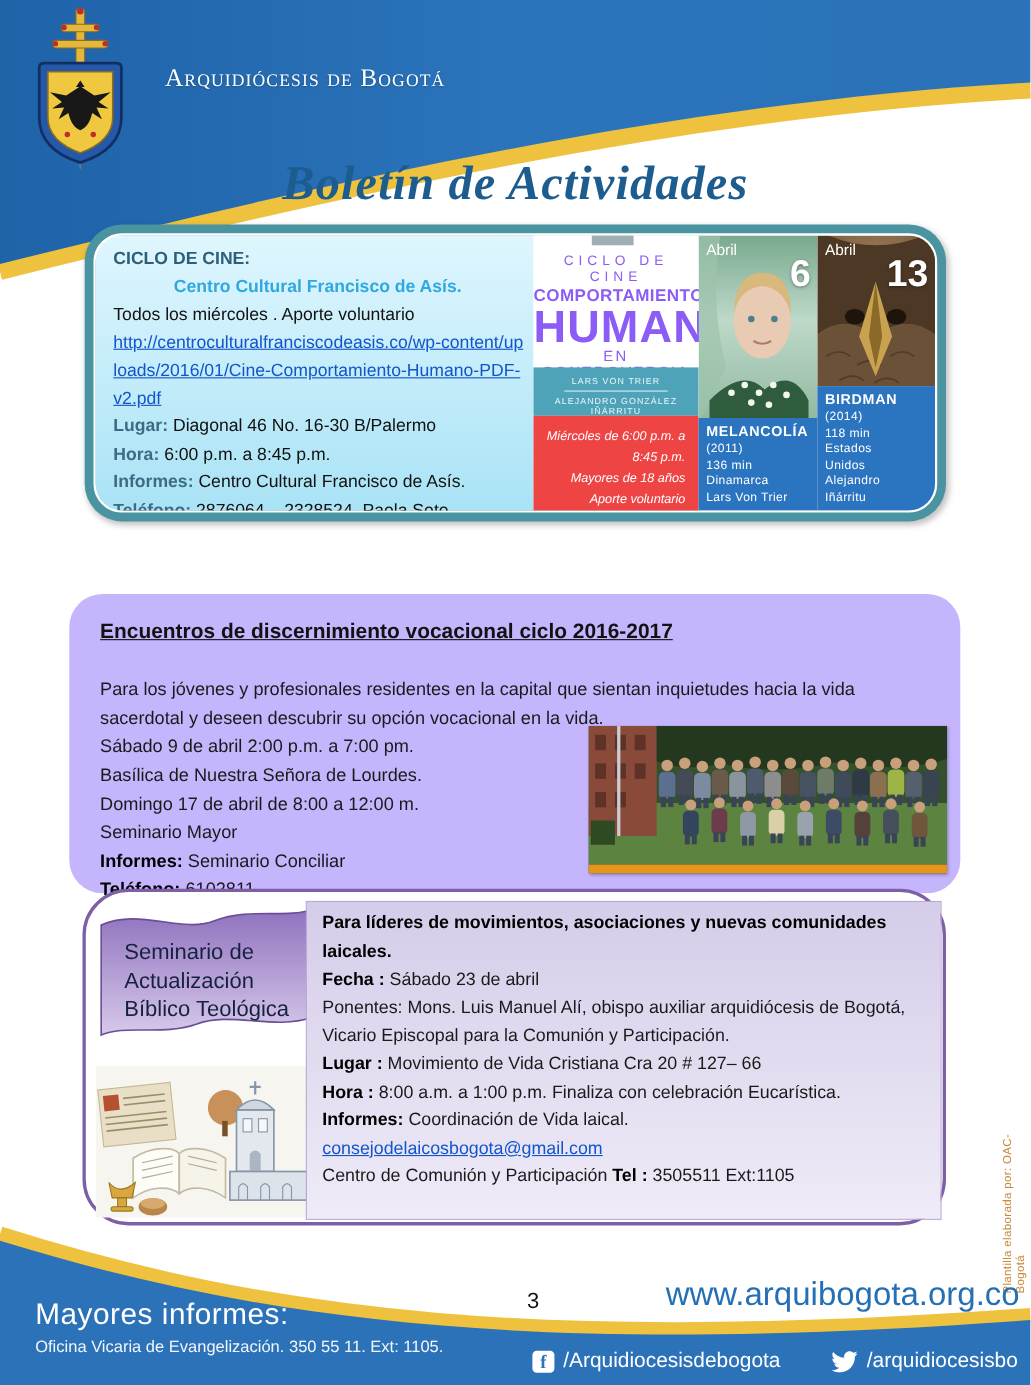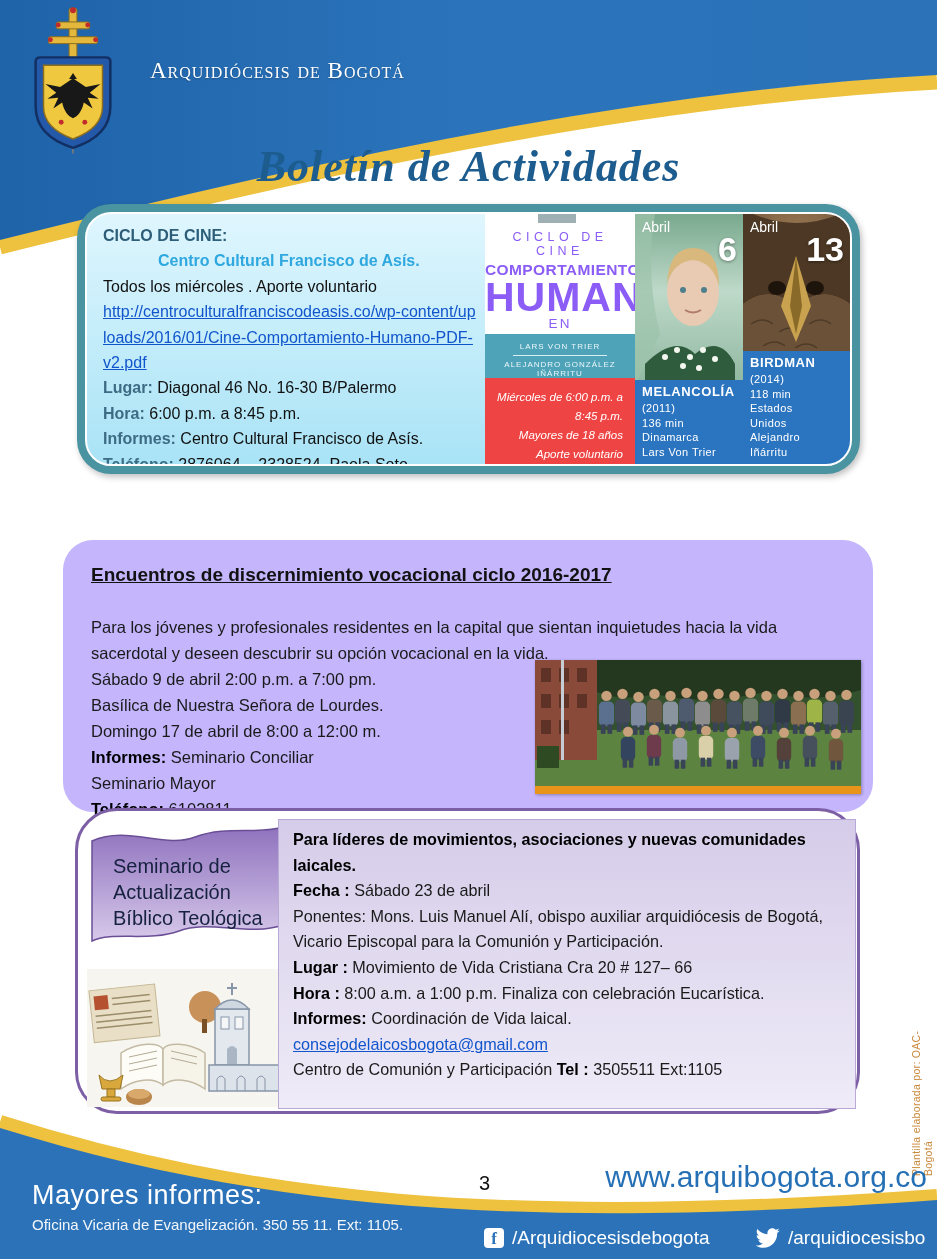--- a/index.html
+++ b/index.html
@@ -277,22 +277,22 @@
     </div>
   </section>
 
   <section class="voc-card">
     <h2 class="voc-title">Encuentros de discernimiento vocacional ciclo 2016-2017</h2>
     <p class="voc-intro">Para los jóvenes y  profesionales residentes en la capital que sientan inquietudes hacia la vida sacerdotal y deseen descubrir su opción vocacional en la vida.</p>
     <div class="voc-lines">
       <div>Sábado 9 de  abril  2:00 p.m. a 7:00 pm.</div>
       <div>Basílica de Nuestra Señora de  Lourdes.</div>
       <div>Domingo 17 de abril de 8:00 a 12:00 m.</div>
+      <div>Seminario Mayor</div>
       <div><b>Informes:</b><span> Seminario Conciliar</span></div>
-      <div>Seminario Mayor</div>
       <div><b>Teléfono:</b><span> 6102811</span></div>
     </div>
 
     <div class="group-photo">
       <svg width="326" height="134" viewBox="0 0 326 134">
         <defs>
           <symbol id="prs" viewBox="0 0 20 46">
             <circle cx="10" cy="6" r="5.5" fill="#c9a07c"></circle>
             <rect x="2" y="12" width="16" height="26" rx="5" fill="currentColor"></rect>
             <rect x="4" y="36" width="5" height="10" fill="#3a4457"></rect>

